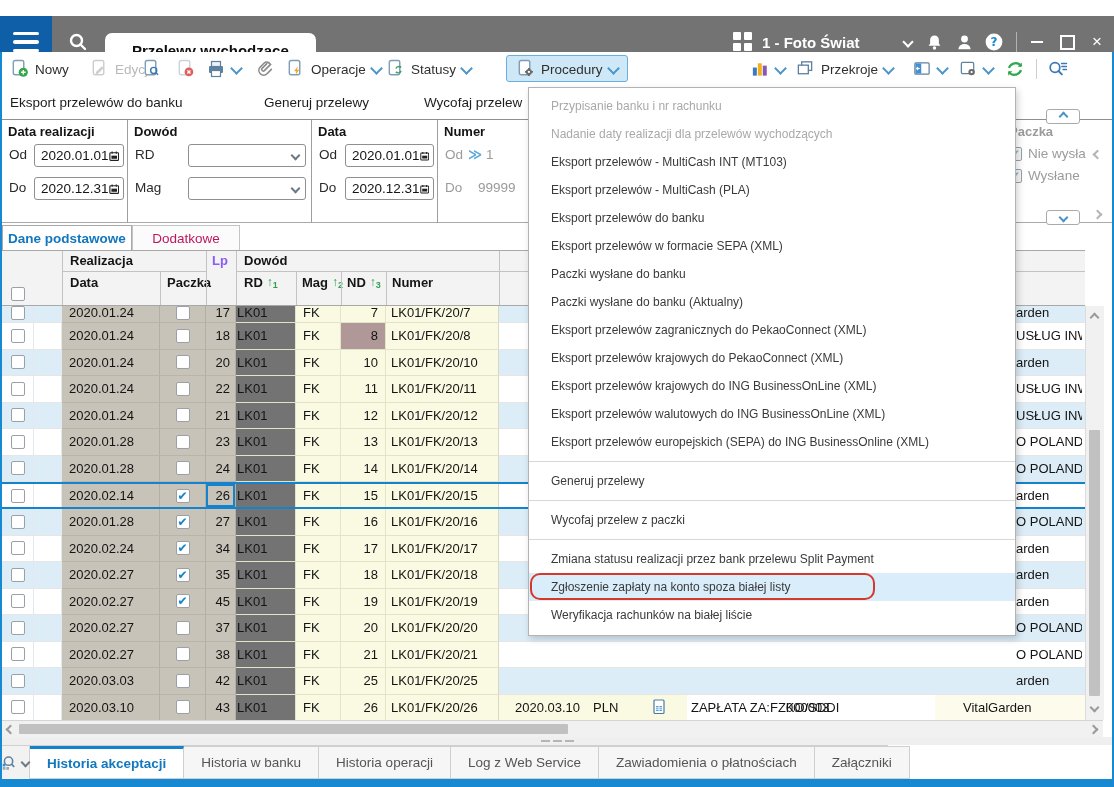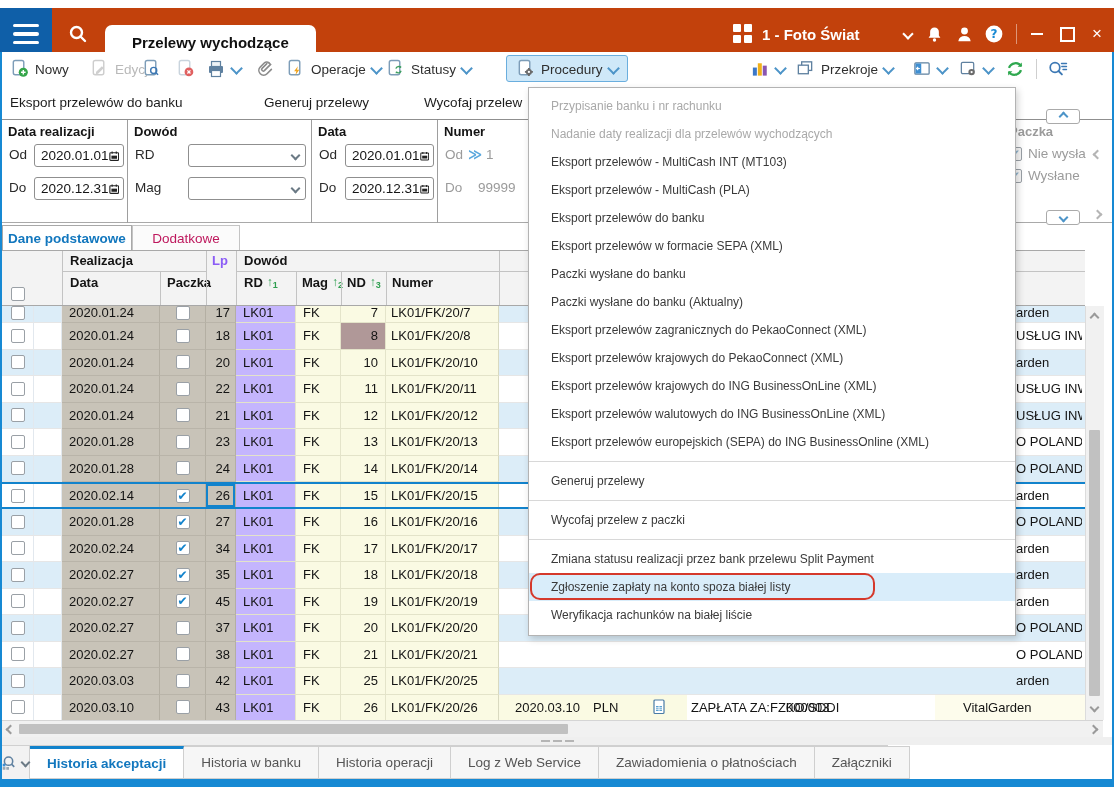--- a/index.html
+++ b/index.html
@@ -1,20 +1,20 @@
 <!DOCTYPE html>
 <html><head>
 <meta charset="utf-8">
 <style>
   html,body{margin:0;padding:0;}
   body{width:1114px;height:787px;position:relative;overflow:hidden;background:#fff;
        font-family:"Liberation Sans","DejaVu Sans",sans-serif;font-size:13px;color:#141414;}
   .abs{position:absolute;}
   
-  .titlebar{left:0;top:8px;width:1114px;height:52px;background:#c2410c;}
+  .titlebar{left:0;top:16px;width:1114px;height:52px;background:#737373;}
   .hamburger{left:0;top:0;width:52px;height:52px;background:#0f5fa8;display:flex;flex-direction:column;justify-content:center;align-items:center;gap:5px;cursor:pointer;}
   .hamburger i{display:block;width:26px;height:3.5px;background:#fff;border-radius:2px;}
   .tb-search{left:52px;top:0;width:52px;height:52px;display:flex;align-items:center;justify-content:center;}
   .tb-tab{left:105px;top:17px;height:35px;background:#fff;border-radius:7px 7px 0 0;padding:0 27px;display:flex;align-items:center;font-weight:bold;font-size:15px;color:#101010;}
   .tb-grid{left:733px;top:16px;width:20px;height:20px;display:grid;grid-template-columns:8px 8px;grid-template-rows:8px 8px;gap:3px;}
   .tb-grid i{background:#fff;border-radius:1px;}
   .tb-company{left:762px;top:0;height:52px;display:flex;align-items:center;color:#fff;font-weight:bold;font-size:15px;}
   .chev{display:inline-block;width:7px;height:7px;border-right:2px solid #6b7a85;border-bottom:2px solid #6b7a85;transform:rotate(45deg);}
   .chev.up{transform:rotate(-135deg);}
   .chev.left{transform:rotate(135deg);}
@@ -70,21 +70,21 @@
   .th-cb{position:absolute;left:9px;top:36px;}
   
   .tbody{left:2px;top:306px;width:1083px;height:414px;overflow:hidden;background:#fff;}
   .row{display:flex;height:26.5px;box-sizing:border-box;cursor:pointer;}
   .cell{box-sizing:border-box;display:flex;align-items:center;overflow:hidden;white-space:nowrap;border-bottom:1px solid #e6e6e6;}
   .c-a{width:32px;justify-content:center;border-right:1px solid #e2e8ee;}
   .c-b{width:28px;border-right:1px solid #e2e8ee;}
   .c-date{width:98px;padding-left:7px;background:#c8c3b8;border-right:1px solid #b4afa3;border-bottom:1px solid #b9b4a9;}
   .c-pk{width:46px;justify-content:center;background:#c8c3b8;border-right:1px solid #b4afa3;border-bottom:1px solid #b9b4a9;}
   .c-lp{width:30px;justify-content:flex-end;padding-right:5px;background:#c8c3b8;border-right:1px solid #b4afa3;border-bottom:1px solid #b9b4a9;}
-  .c-rd{width:60px;padding-left:7px;background:#c4b5fd;border-right:1px solid #e4e4ca;border-bottom:1px solid #e3e3c9;}
+  .c-rd{width:60px;padding-left:1px;background:#737373;border-right:1px solid #e4e4ca;border-bottom:1px solid #e3e3c9;}
   .c-mag{width:45px;padding-left:7px;background:#fafae3;border-right:1px solid #e4e4ca;border-bottom:1px solid #e3e3c9;}
   .c-nd{width:45px;justify-content:flex-end;padding-right:7px;background:#fafae3;border-right:1px solid #e4e4ca;border-bottom:1px solid #e3e3c9;}
   .c-num{width:113px;padding-left:5px;background:#fafae3;border-right:1px solid #d9d9c0;border-bottom:1px solid #e3e3c9;}
   .c-rest{flex:1;position:relative;border-bottom:1px solid #e6e6e6;}
   .row.odd .c-a,.row.odd .c-b,.row.odd .c-rest{background:#dcedf8;}
   .row.even .c-a,.row.even .c-b,.row.even .c-rest{background:#fff;}
   .ndhl{background:#b09898 !important;}
   .row.sel{border-top:2px solid #1283cc;border-bottom:2px solid #1283cc;height:27px;}
   .row.sel .c-a,.row.sel .c-b,.row.sel .c-rest{background:#fff;}
   .row.sel .cell{border-bottom:none;}

